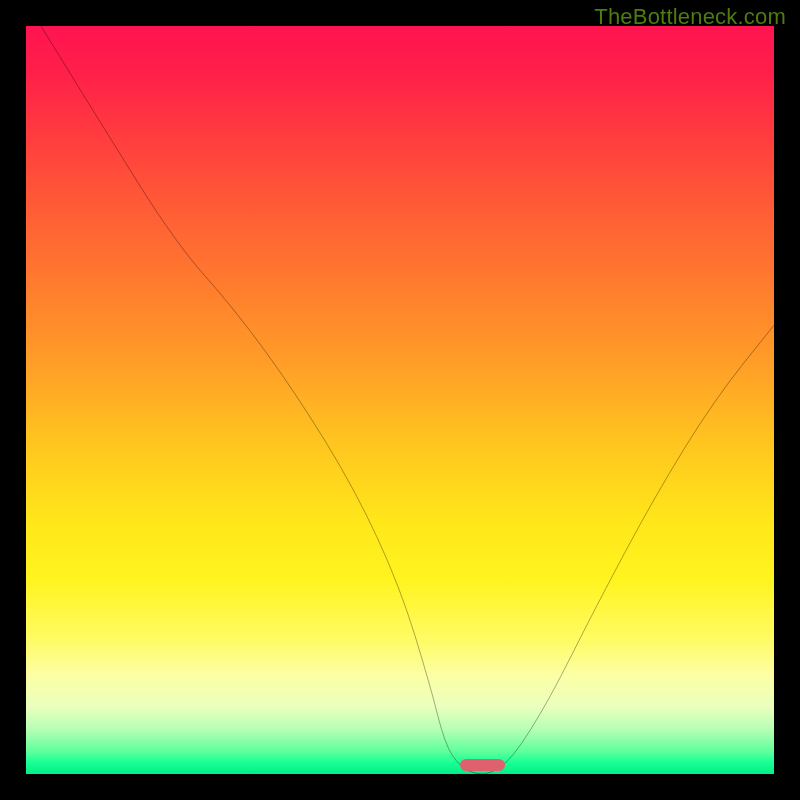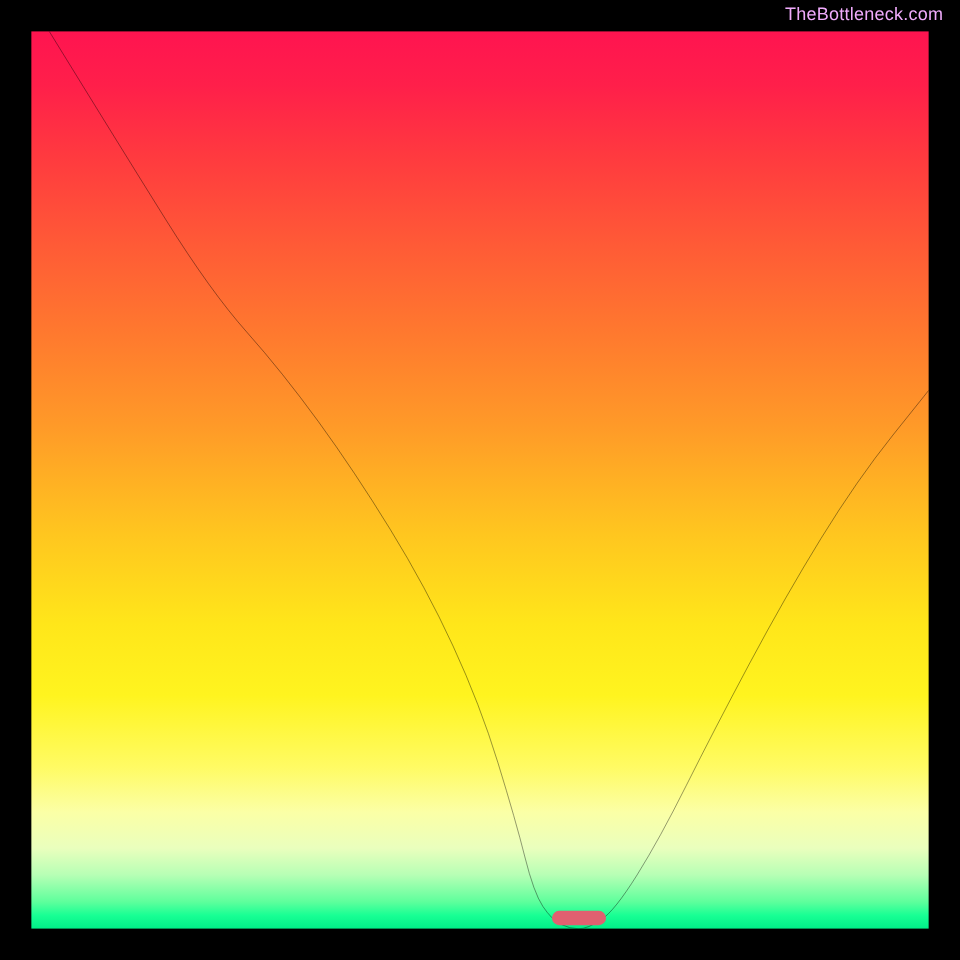--- a/index.html
+++ b/index.html
@@ -14,22 +14,22 @@
   .frame {
     position: relative;
     width: 800px;
     height: 800px;
     background: #000;
   }
   .watermark {
     position: absolute;
     top: 4px;
     right: 14px;
-    color: #f0abfc;
-    font-size: 15px;
+    color: #4d7c0f;
+    font-size: 22px;
     letter-spacing: 0.2px;
     z-index: 10;
   }
   .plot {
     position: absolute;
     left: 26px;
     top: 26px;
     width: 748px;   
     height: 748px;  
     overflow: hidden;

